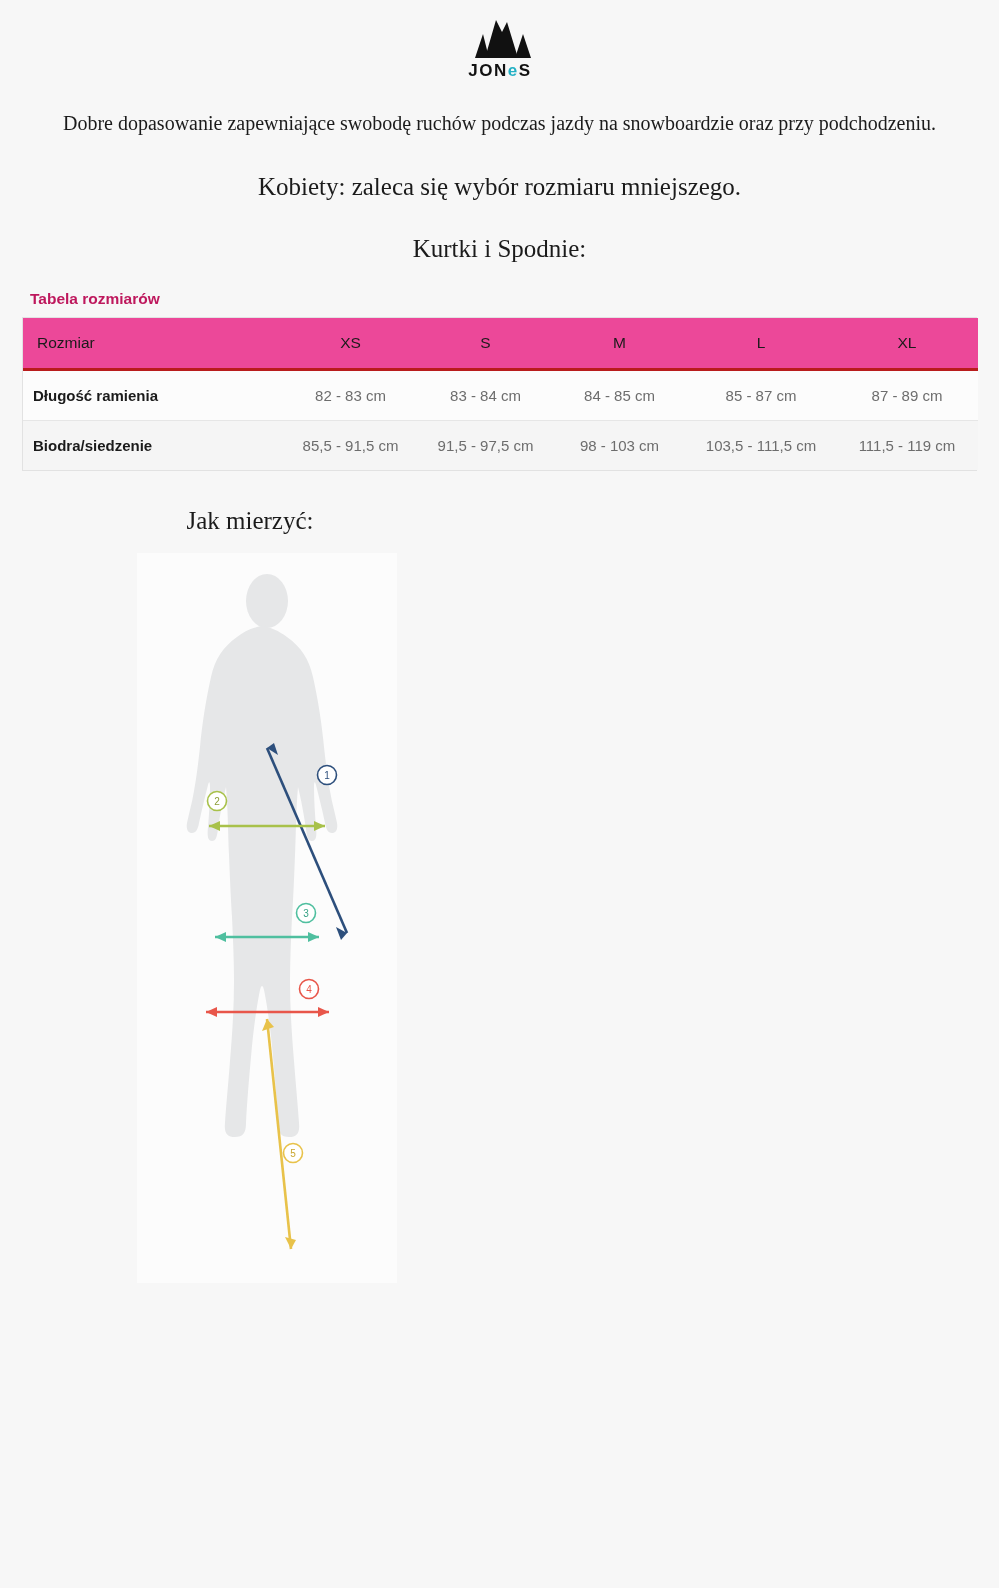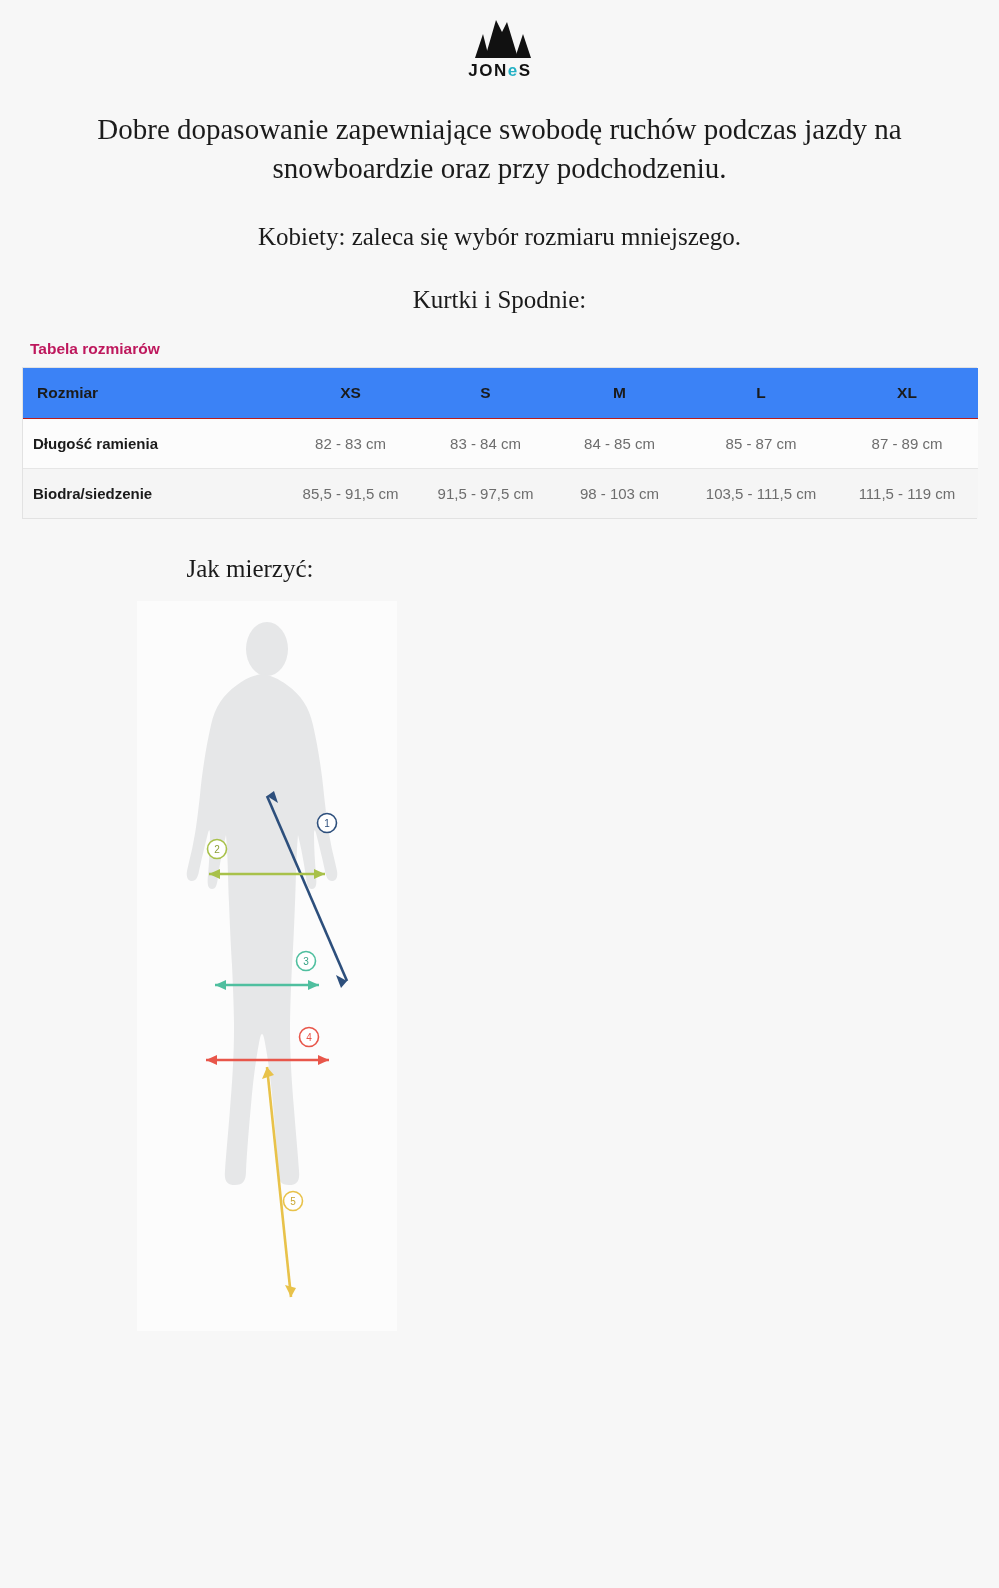--- a/index.html
+++ b/index.html
@@ -24,21 +24,21 @@
     text-align: center;
     padding-top: 12px;
     height: 100px;
   }
   .logo-svg { display: inline-block; }
 
   
   .intro {
     font-family: "Liberation Serif", serif;
     text-align: center;
-    font-size: 29px;
+    font-size: 20px;
     line-height: 1.33;
     color: #1b1b1b;
     padding: 0 45px;
     margin-top: 10px;
   }
   .intro-2 {
     font-family: "Liberation Serif", serif;
     text-align: center;
     font-size: 25px;
     line-height: 1.3;
@@ -69,26 +69,26 @@
     width: 100%;
     table-layout: fixed;
   }
   table.size-table th,
   table.size-table td {
     border-bottom: 1px solid #e6e6e6;
     padding: 16px 10px;
     font-size: 15px;
   }
   table.size-table thead th {
-    background: #3b82f6;
-    font-weight: bold;
+    background: #ec4899;
+    font-weight: normal;
     font-size: 15.5px;
     text-align: center;
     color: #1b1b1b;
-    border-bottom: 1px solid #b91c1c;
+    border-bottom: 3px solid #b91c1c;
   }
   table.size-table thead th.row-head-cell {
     text-align: left;
     padding-left: 14px;
   }
   table.size-table tbody tr:nth-child(even) td { background: #f5f5f5; }
   table.size-table tbody tr:nth-child(odd)  td { background: #fcfcfc; }
   table.size-table tbody tr:last-child td { border-bottom: none; }
   td.row-head {
     font-weight: bold;

